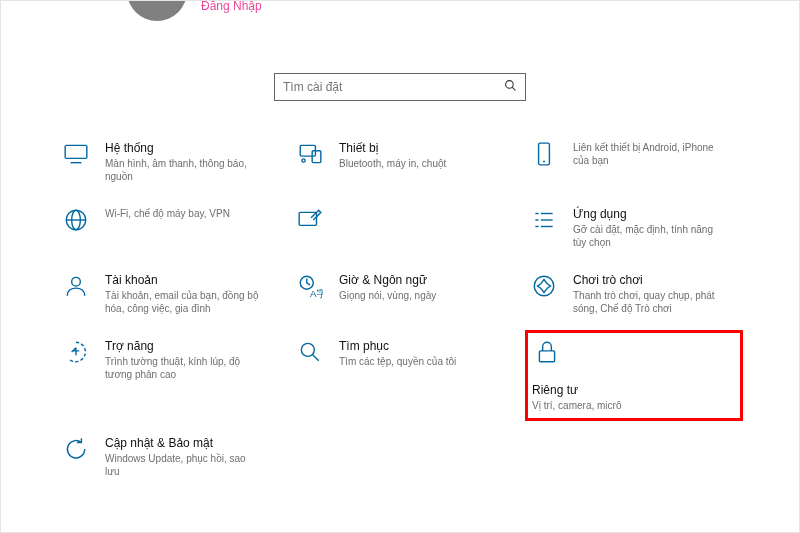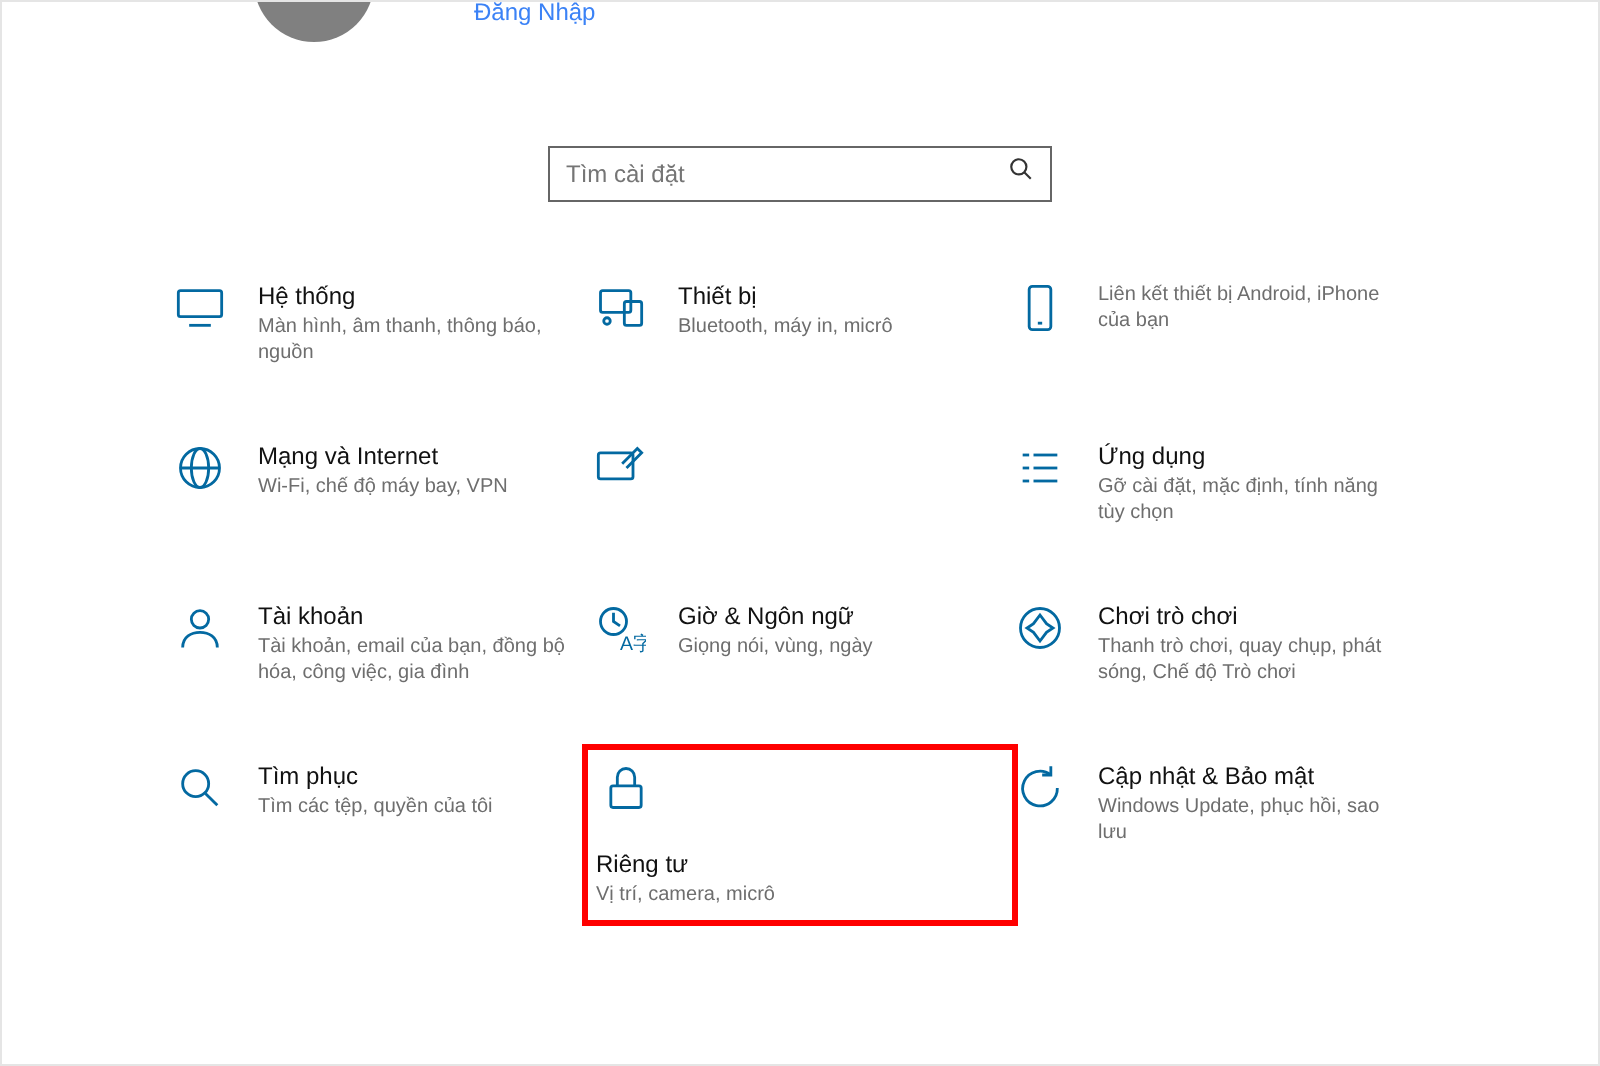--- a/index.html
+++ b/index.html
@@ -23,22 +23,21 @@
     width: 60px;
     height: 60px;
     border-radius: 50%;
     background: #808080;
   }
   .signin-link {
     position: absolute;
     left: 200px;
     top: -2px;
     font-size: 12px;
-    color: #3b82f6;
-    margin-left: 36px;
+    color: #ec4899;
   }
   .search-wrap {
     display: flex;
     justify-content: center;
     margin-top: 32px;
     margin-bottom: 40px;
   }
   .search-box {
     width: 252px;
     height: 28px;
@@ -59,20 +58,21 @@
   .search-box .sicon {
     color: #333;
   }
   .grid {
     display: grid;
     grid-template-columns: repeat(3, 210px);
     column-gap: 0;
     row-gap: 38px;
     justify-content: center;
     padding: 0 30px;
+    gap: 24px;
   }
   .tile {
     display: flex;
     align-items: flex-start;
     gap: 14px;
     cursor: pointer;
   }
   .tile .ticon {
     width: 30px;
     height: 30px;
@@ -139,21 +139,21 @@
   <div class="tile">
     <div class="ticon">
       <svg viewBox="0 0 24 24" fill="none" stroke="currentColor" stroke-width="1.3">
           <rect x="3" y="4" width="14" height="10" rx="1"></rect>
           <rect x="14" y="9" width="8" height="11" rx="1"></rect>
           <circle cx="6" cy="18" r="1.5"></circle>
         </svg>
     </div>
     <div class="tcontent">
       <div class="ttitle">Thiết bị</div>
-      <div class="tdesc">Bluetooth, máy in, micrô</div>
+      <div class="tdesc">Bluetooth, máy in, chuột</div>
     </div>
   </div>
 
   <div class="tile">
     <div class="ticon">
       <svg viewBox="0 0 24 24" fill="none" stroke="currentColor" stroke-width="1.3">
           <rect x="7" y="2" width="10" height="20" rx="1.5"></rect>
           <line x1="11" y1="19" x2="13" y2="19"></line>
         </svg>
     </div>
@@ -164,21 +164,20 @@
 
   <div class="tile">
     <div class="ticon">
       <svg viewBox="0 0 24 24" fill="none" stroke="currentColor" stroke-width="1.3">
           <circle cx="12" cy="12" r="9"></circle>
           <ellipse cx="12" cy="12" rx="4" ry="9"></ellipse>
           <line x1="3" y1="12" x2="21" y2="12"></line>
         </svg>
     </div>
     <div class="tcontent">
-      <div class="ttitle">Mạng và Internet</div>
       <div class="tdesc">Wi-Fi, chế độ máy bay, VPN</div>
     </div>
   </div>
 
   <div class="tile">
     <div class="ticon">
       <svg viewBox="0 0 24 24" fill="none" stroke="currentColor" stroke-width="1.3">
           <rect x="2" y="5" width="16" height="12" rx="1"></rect>
           <path d="M13 10 L20 3 L22 5 L15 12"></path>
         </svg>
@@ -235,20 +234,32 @@
           <circle cx="12" cy="12" r="9"></circle>
           <path d="M12 6 L15 10 L18 12 L15 14 L12 18 L9 14 L6 12 L9 10 Z"></path>
         </svg>
     </div>
     <div class="tcontent">
       <div class="ttitle">Chơi trò chơi</div>
       <div class="tdesc">Thanh trò chơi, quay chụp, phát sóng, Chế độ Trò chơi</div>
     </div>
   </div>
 
+  <div class="tile">
+    <div class="ticon">
+      <svg viewBox="0 0 24 24" fill="none" stroke="currentColor" stroke-width="1.3">
+          <path d="M12 3 A9 9 0 1 1 6 19" stroke-dasharray="3 2"></path>
+          <path d="M8 12 L12 8 M12 8 L12 15 M9 11 L15 11"></path>
+        </svg>
+    </div>
+    <div class="tcontent">
+      <div class="ttitle">Trợ năng</div>
+      <div class="tdesc">Trình tường thuật, kính lúp, độ tương phản cao</div>
+    </div>
+  </div>
 
   <div class="tile">
     <div class="ticon">
       <svg viewBox="0 0 24 24" fill="none" stroke="currentColor" stroke-width="1.3">
           <circle cx="10" cy="10" r="6"></circle>
           <line x1="20" y1="20" x2="14.5" y2="14.5"></line>
         </svg>
     </div>
     <div class="tcontent">
       <div class="ttitle">Tìm phục</div>

